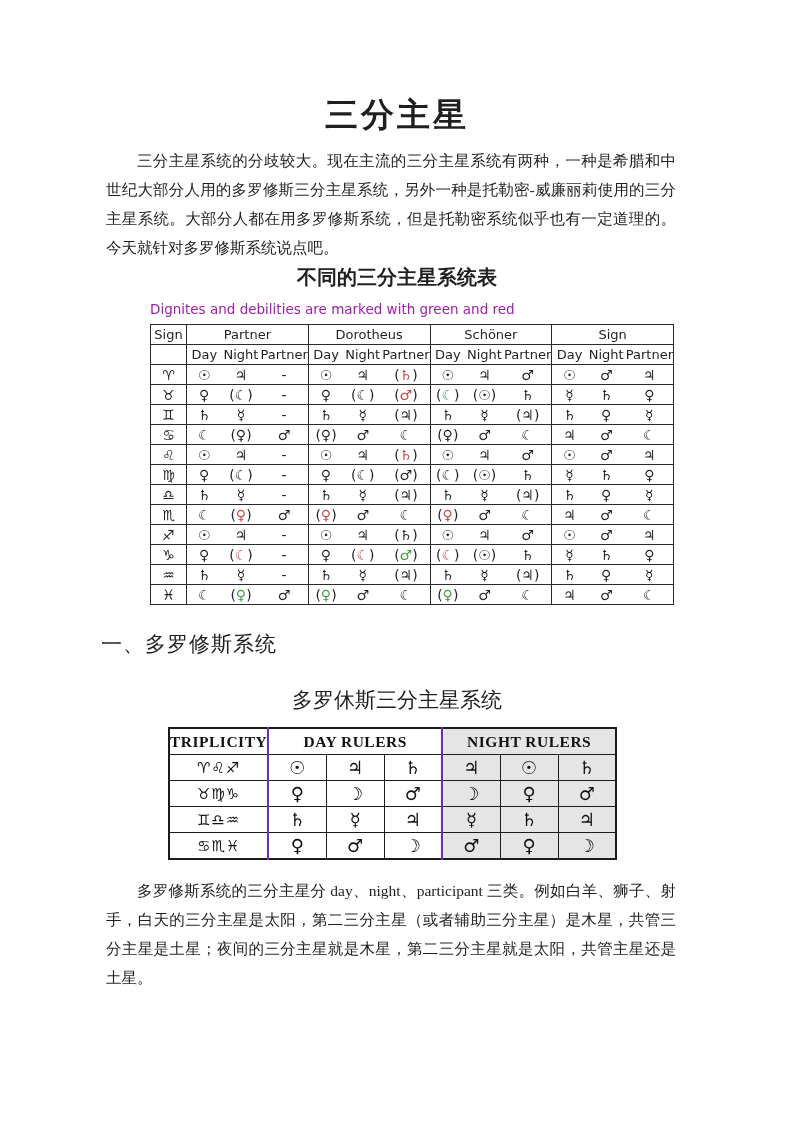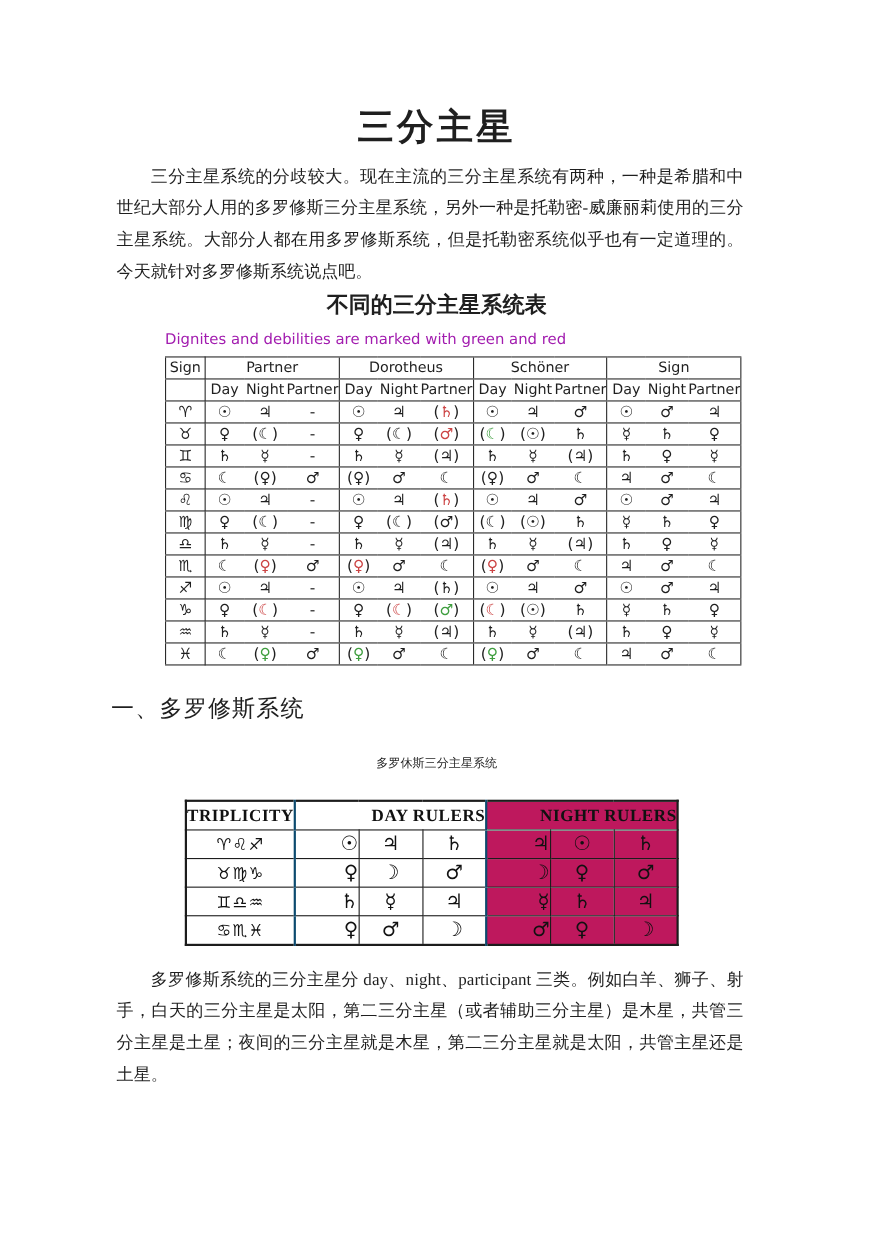--- a/index.html
+++ b/index.html
@@ -52,42 +52,42 @@
   .c-g{color:#3f9e3f;}
   .c-r{color:#cc4444;}
   .c-k{color:#1f1f1f;}
   
   .sec-heading{
     position:absolute;left:101px;top:630px;margin:0;
     font-size:21px;font-weight:normal;letter-spacing:1px;
   }
   .tbl2-caption{
     position:absolute;left:0;top:686px;width:794px;margin:0;
-    text-align:center;font-size:11px;
+    text-align:center;font-size:21px;
   }
   
   #t2{
     position:absolute;left:168px;top:727px;
     border-collapse:collapse;table-layout:fixed;
     border:2px solid #1c1c1c;
     font-family:"DejaVu Sans","Liberation Sans",sans-serif;
   }
   #t2 th,#t2 td{
     height:25px;padding:0;text-align:center;vertical-align:middle;
     border:1px solid #1c1c1c;color:#111;
     overflow:hidden;white-space:nowrap;
   }
   #t2 th{
     font-family:"Liberation Serif","DejaVu Serif",serif;
     font-weight:bold;font-size:15.5px;letter-spacing:0.5px;margin-left:12px;
   }
   #t2 td{font-size:18px;font-weight:bold;}
   #t2 .t2sign{font-size:15px;font-weight:bold;letter-spacing:1px;}
-  #t2 .thick-left{border-left:2px solid #0c4a6e;text-align:right;}
-  #t2 .night{background:#be185d;}
+  #t2 .thick-left{border-left:2px solid #6d28d9;}
+  #t2 .night{background:#e5e5e5;}
 </style>
 </head>
 <body>
 
 <div class="page">
 
   <h1 class="doc-title">三分主星</h1>
 
   <p class="para intro">三分主星系统的分歧较大。现在主流的三分主星系统有两种，一种是希腊和中世纪大部分人用的多罗修斯三分主星系统，另外一种是托勒密-威廉丽莉使用的三分主星系统。大部分人都在用多罗修斯系统，但是托勒密系统似乎也有一定道理的。今天就针对多罗修斯系统说点吧。</p>
 

